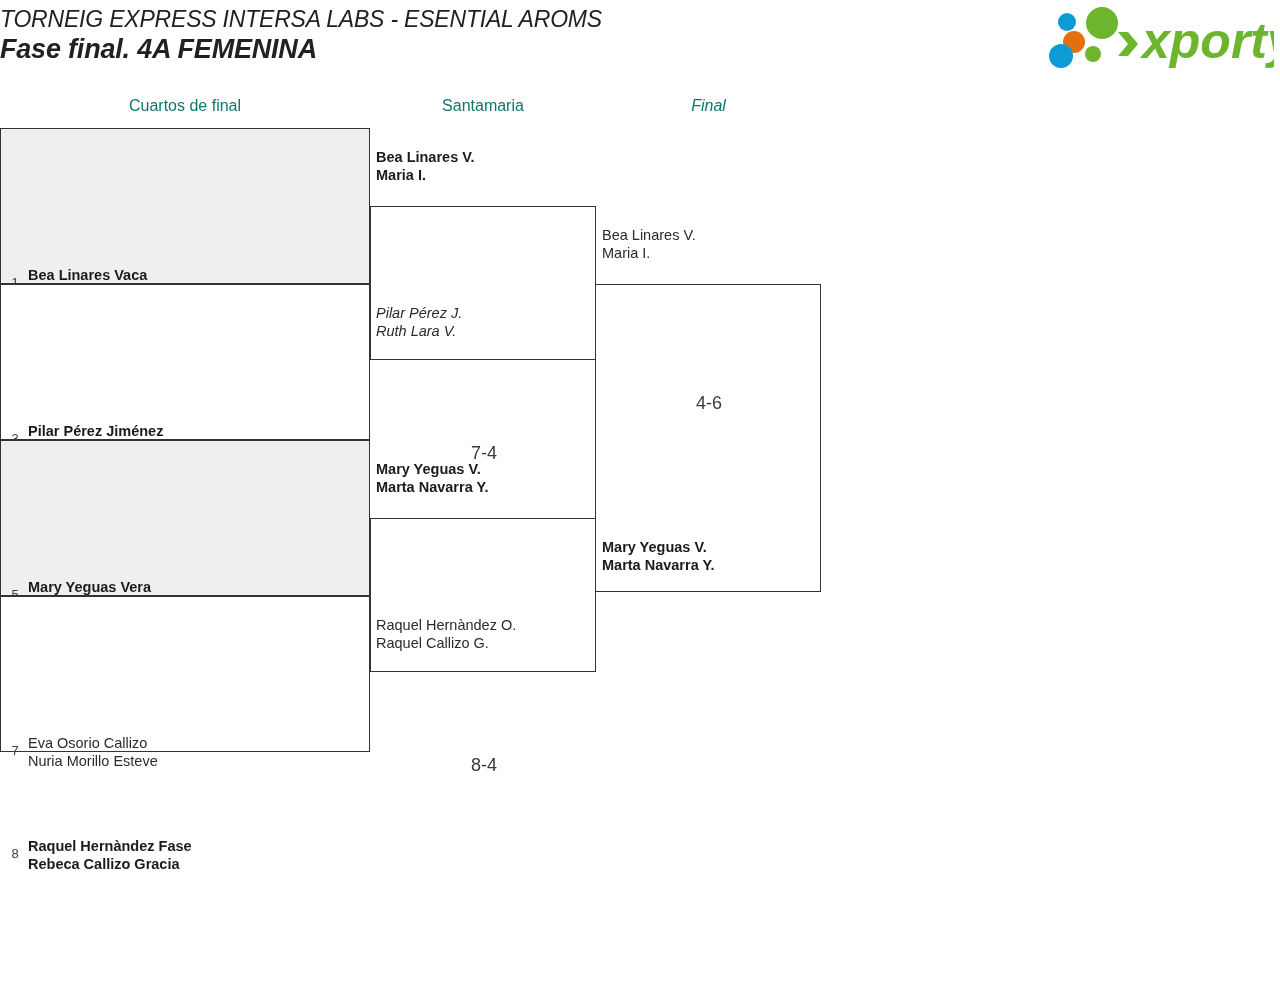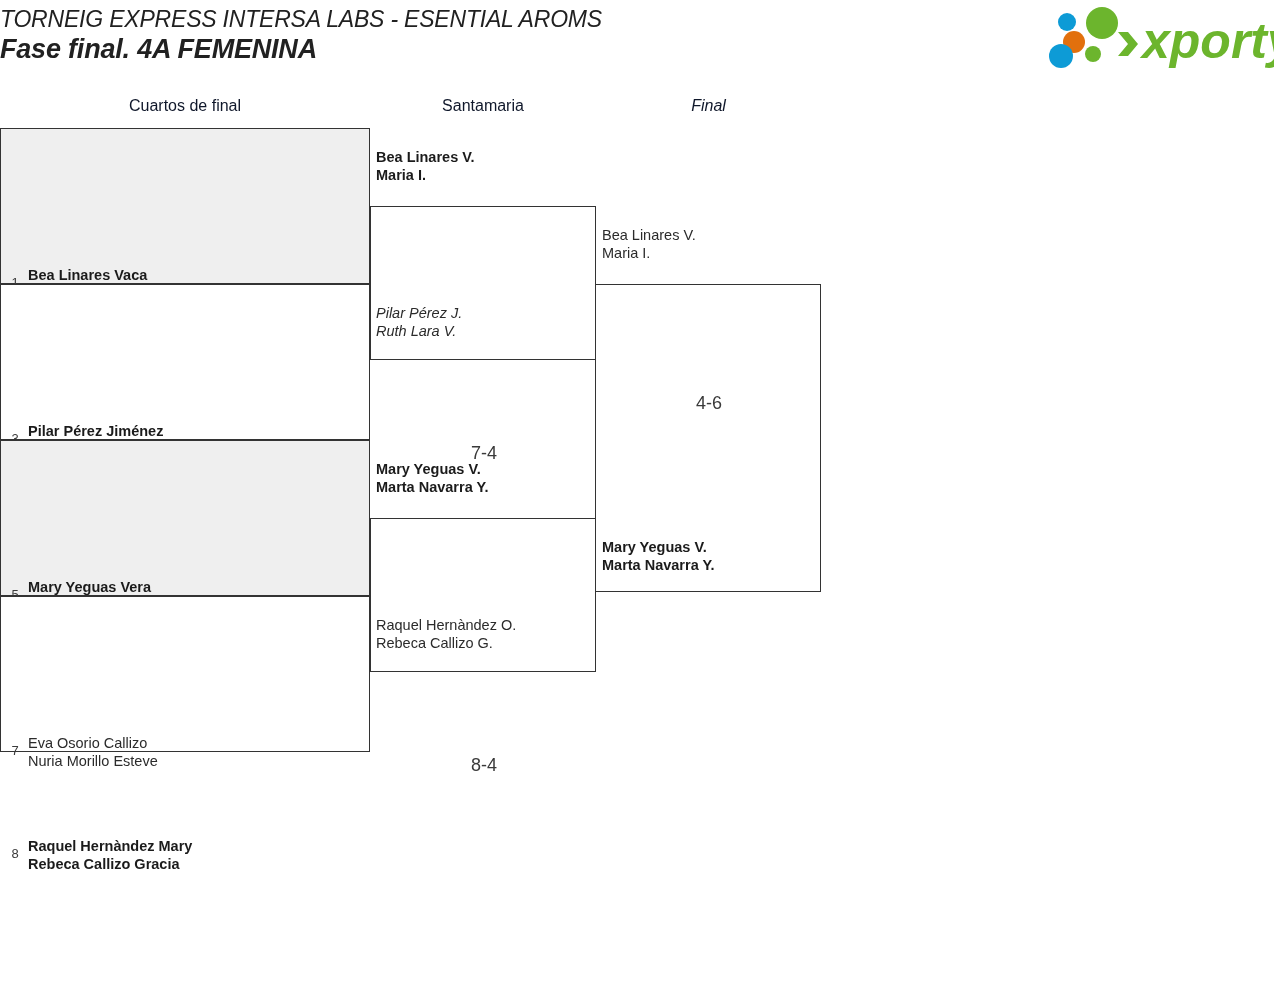--- a/index.html
+++ b/index.html
@@ -44,21 +44,21 @@
     right: 6px; top: 6px;
     width: 232px; height: 62px;
   }
   #logo svg { display: block; }
 
   
   .round-header {
     position: absolute;
     font-size: 16px;
     font-weight: 400;
-    color: #0f172a;
+    color: #0f766e;
     text-align: center;
     white-space: nowrap;
   }
   #rh-0 { left: 0px;   top: 97px; width: 370px; }
   #rh-1 { left: 370px; top: 97px; width: 226px; }
   #rh-2 { left: 596px; top: 97px; width: 225px; font-style: italic; }
 
   
   #bracket {
     position: absolute;
@@ -177,21 +177,21 @@
   </div>
 
   <div class="match" style="left:0px; top:596px; width:370px; height:156px;">
     <div class="seed" style="top:147px;">7</div>
     <div class="team" style="left:27px; top:137px;">
       <span class="ln">Eva Osorio Callizo</span>
       <span class="ln">Nuria Morillo Esteve</span>
     </div>
     <div class="seed" style="top:250px;">8</div>
     <div class="team winner" style="left:27px; top:240px;">
-      <span class="ln">Raquel Hernàndez Mary</span>
+      <span class="ln">Raquel Hernàndez Fase</span>
       <span class="ln">Rebeca Callizo Gracia</span>
     </div>
   </div>
 
   <div class="team winner" style="left:376px; top:148px;">
     <span class="ln">Bea Linares V.</span>
     <span class="ln">Maria I.</span>
   </div>
 
   <div class="match" style="left:370px; top:206px; width:226px; height:154px;">
@@ -205,21 +205,21 @@
   <div class="team winner" style="left:376px; top:460px;">
     <span class="ln">Mary Yeguas V.</span>
     <span class="ln">Marta Navarra Y.</span>
   </div>
 
   <div class="match" style="left:370px; top:518px; width:226px; height:154px;">
     <div class="score" style="left:0px; top:236px; width:226px;">8-4</div>
   </div>
   <div class="team" style="left:376px; top:616px;">
     <span class="ln">Raquel Hernàndez O.</span>
-    <span class="ln">Rebeca Callizo G.</span>
+    <span class="ln">Raquel Callizo G.</span>
   </div>
 
   <div class="team" style="left:602px; top:226px;">
     <span class="ln">Bea Linares V.</span>
     <span class="ln">Maria I.</span>
   </div>
 
   <div class="match" style="left:595px; top:284px; width:226px; height:308px;">
     <div class="score" style="left:0px; top:108px; width:226px;">4-6</div>
   </div>

